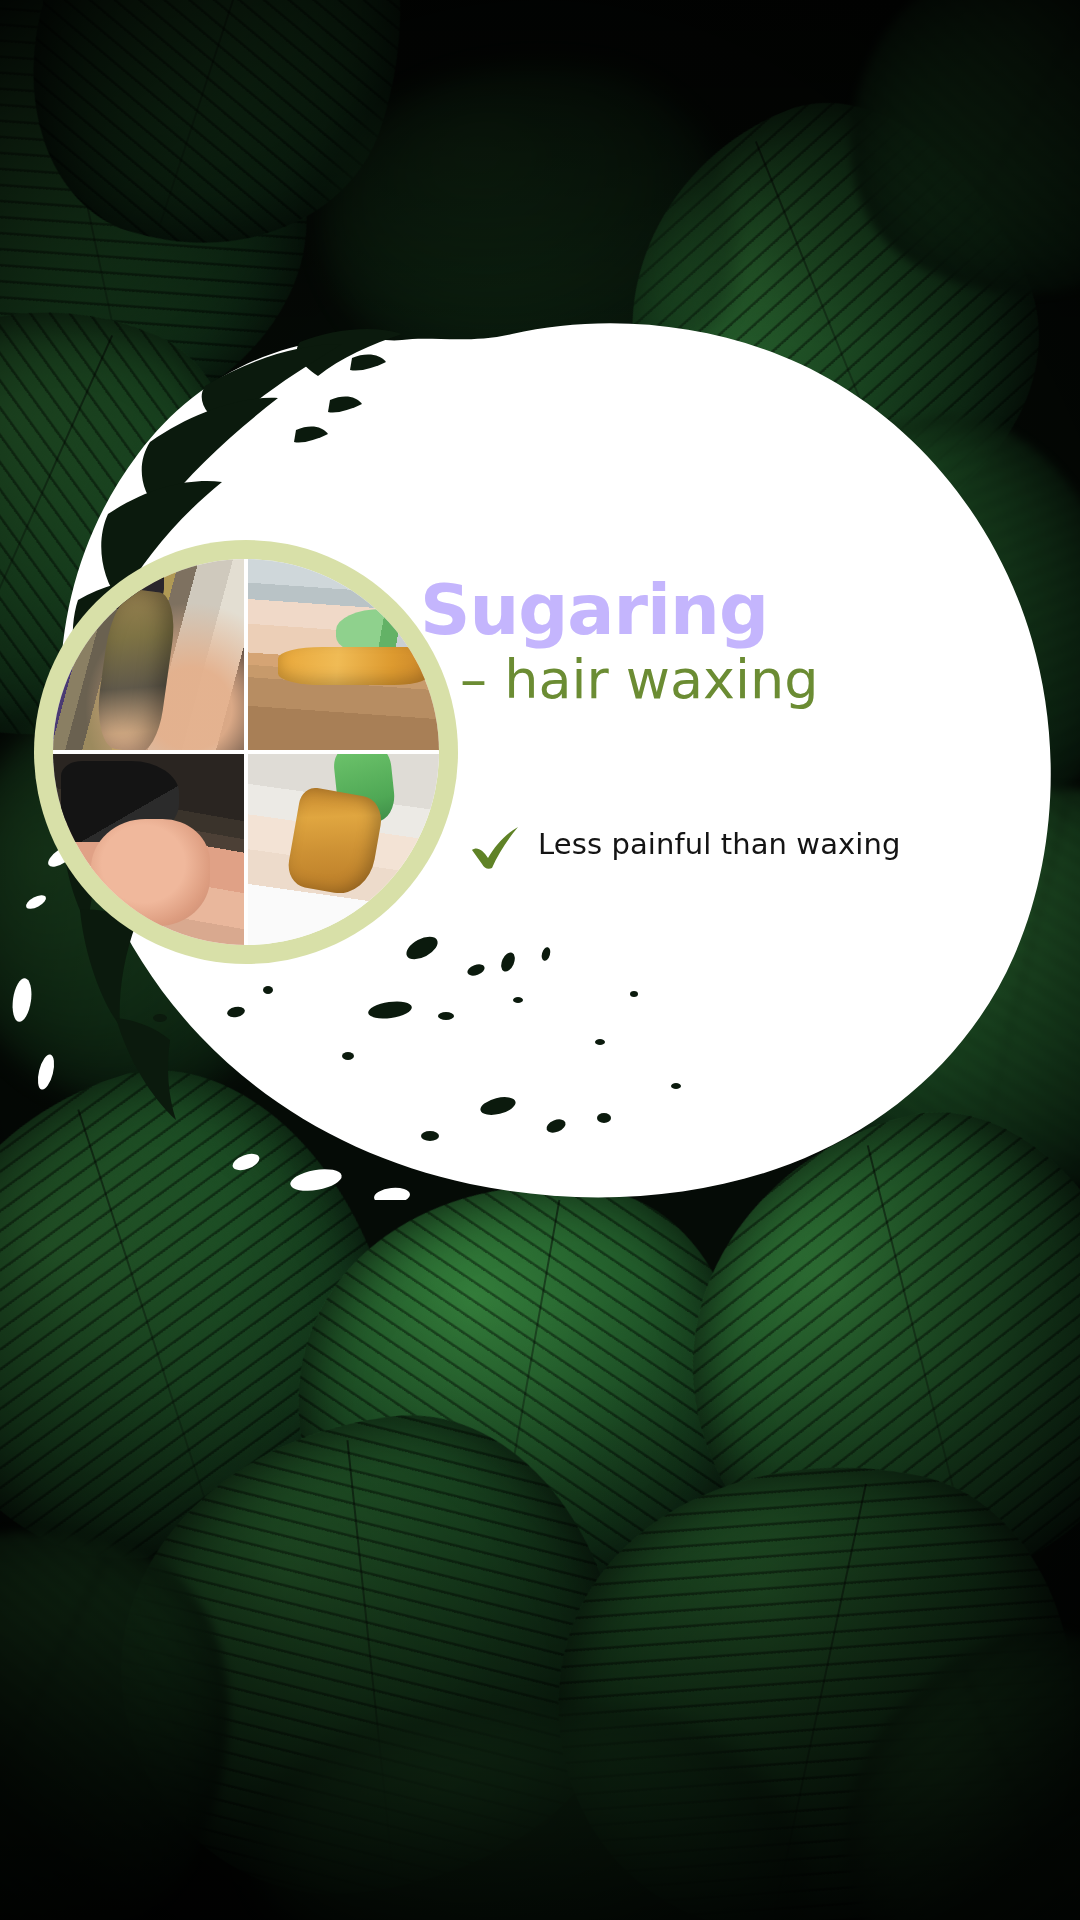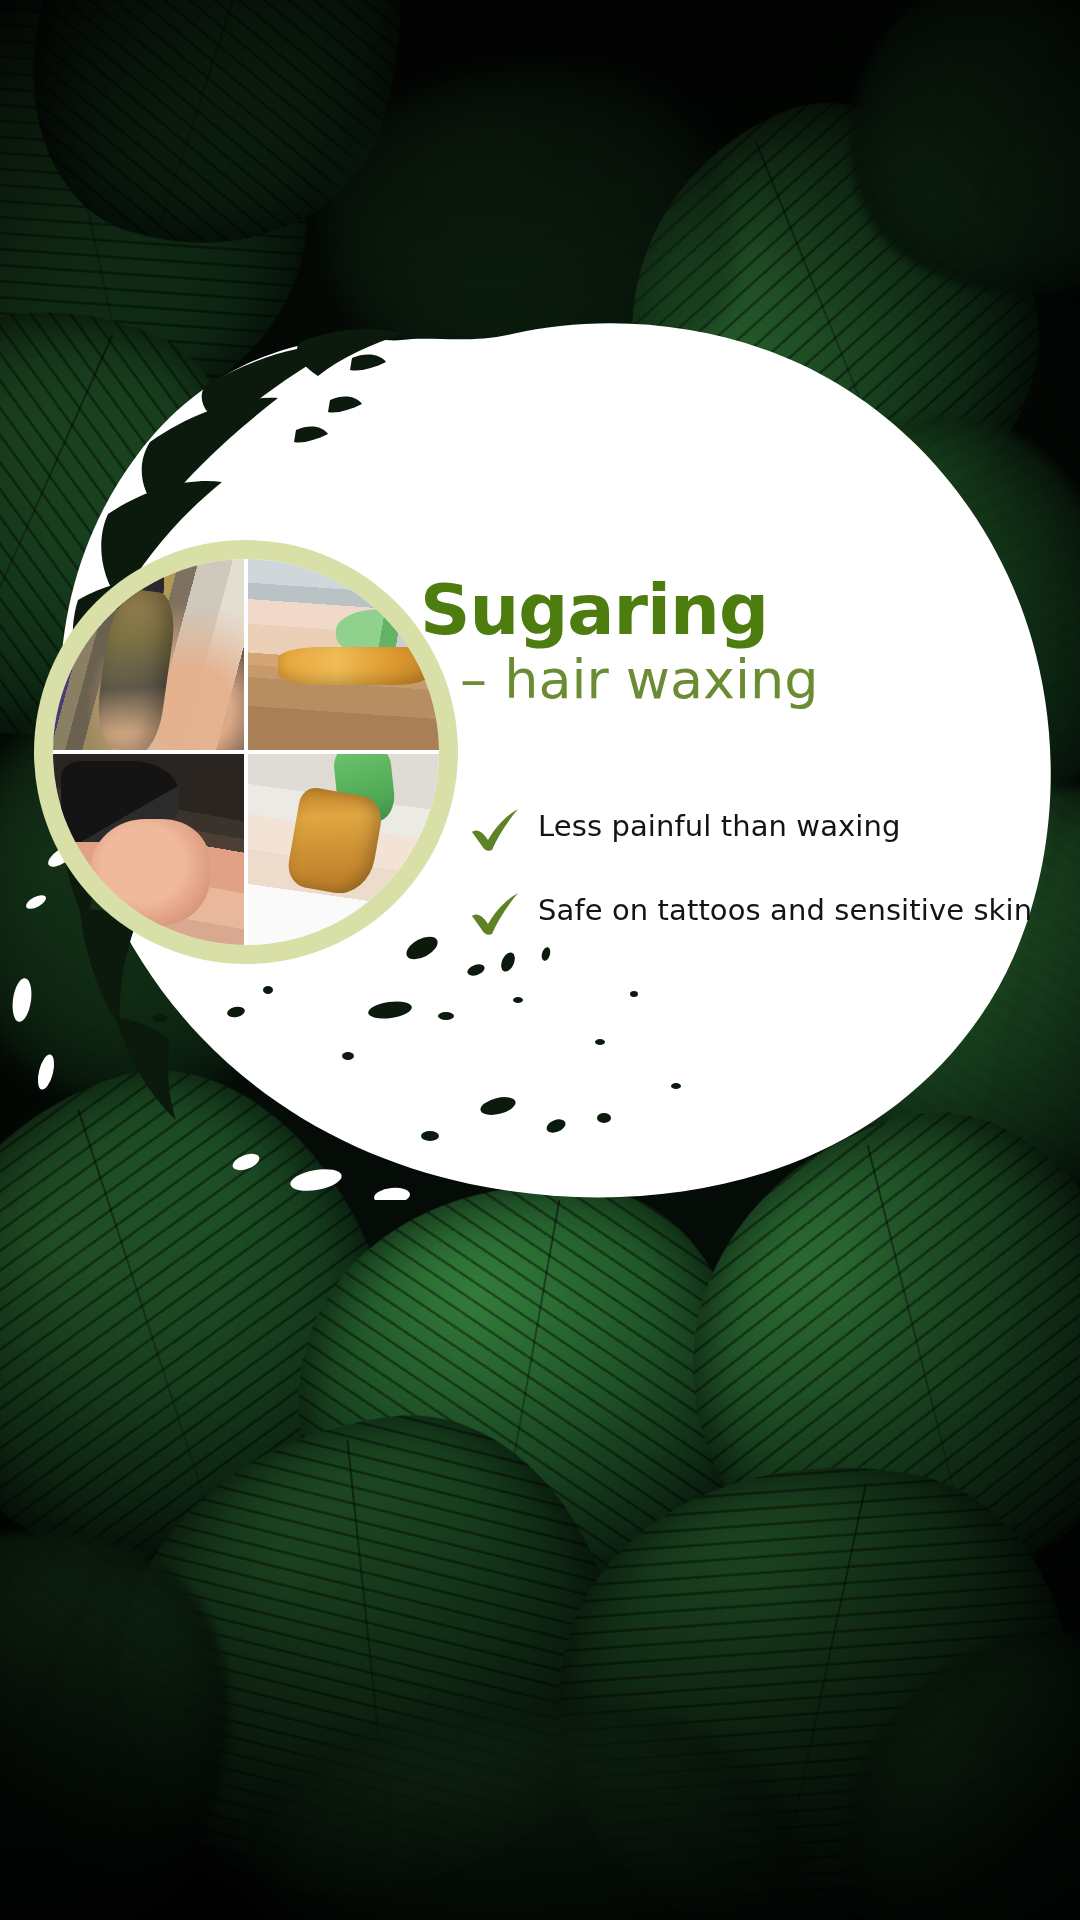--- a/index.html
+++ b/index.html
@@ -47,31 +47,31 @@
   }
 
   
   #splash { position:absolute; left:0; top:300px; width:1080px; height:900px; }
 
   
   .content { position:absolute; left:0; top:0; width:1080px; height:1920px; }
 
   .title-block{ position:absolute; left:420px; top:575px; width:620px; }
   .title{
-    font-size:70px; font-weight:700; color:#4d7c0f;
+    font-size:70px; font-weight:700; color:#c4b5fd;
     letter-spacing:-1px; line-height:1.02;
     font-family:"DejaVu Sans", sans-serif;
   }
   .subtitle{
     font-size:54px; color:#6b8c33; font-weight:400;
     margin-top:6px; margin-left:40px; line-height:1.05;
     font-family:"DejaVu Sans", sans-serif;
   }
 
-  .bullets{ position:absolute; left:468px; top:804px; width:600px; }
+  .bullets{ position:absolute; left:468px; top:822px; width:600px; }
   .bullet{
     display:flex; align-items:flex-start;
     margin-bottom:34px;
   }
   .check{
     flex:0 0 auto; width:56px; height:48px; margin-right:14px; margin-top:2px;
   }
   .btxt{
     font-size:29px; color:#141414; line-height:1.26;
     font-family:"DejaVu Sans", sans-serif; font-weight:400;
@@ -316,23 +316,17 @@
 
     <div class="bullets">
 
       <div class="bullet">
         <svg class="check" viewBox="0 0 56 48" xmlns="http://www.w3.org/2000/svg">
           <path d="M4 26 C 9 22, 15 26, 20 34 C 27 22, 37 10, 50 3 C 40 15, 30 30, 24 44 C 20 46, 16 44, 14 40 Z" fill="#5f8226"></path>
         </svg>
         <div class="btxt">Less painful than waxing</div>
       </div>
 
-      <div class="bullet">
-        <svg class="check" viewBox="0 0 56 48" xmlns="http://www.w3.org/2000/svg">
-          <path d="M4 26 C 9 22, 15 26, 20 34 C 27 22, 37 10, 50 3 C 40 15, 30 30, 24 44 C 20 46, 16 44, 14 40 Z" fill="#5f8226"></path>
-        </svg>
-        <div class="btxt">Safe on tattoos and sensitive skin</div>
-      </div>
 
 
     </div>
   </div>
 </div>
 
 </body></html>

